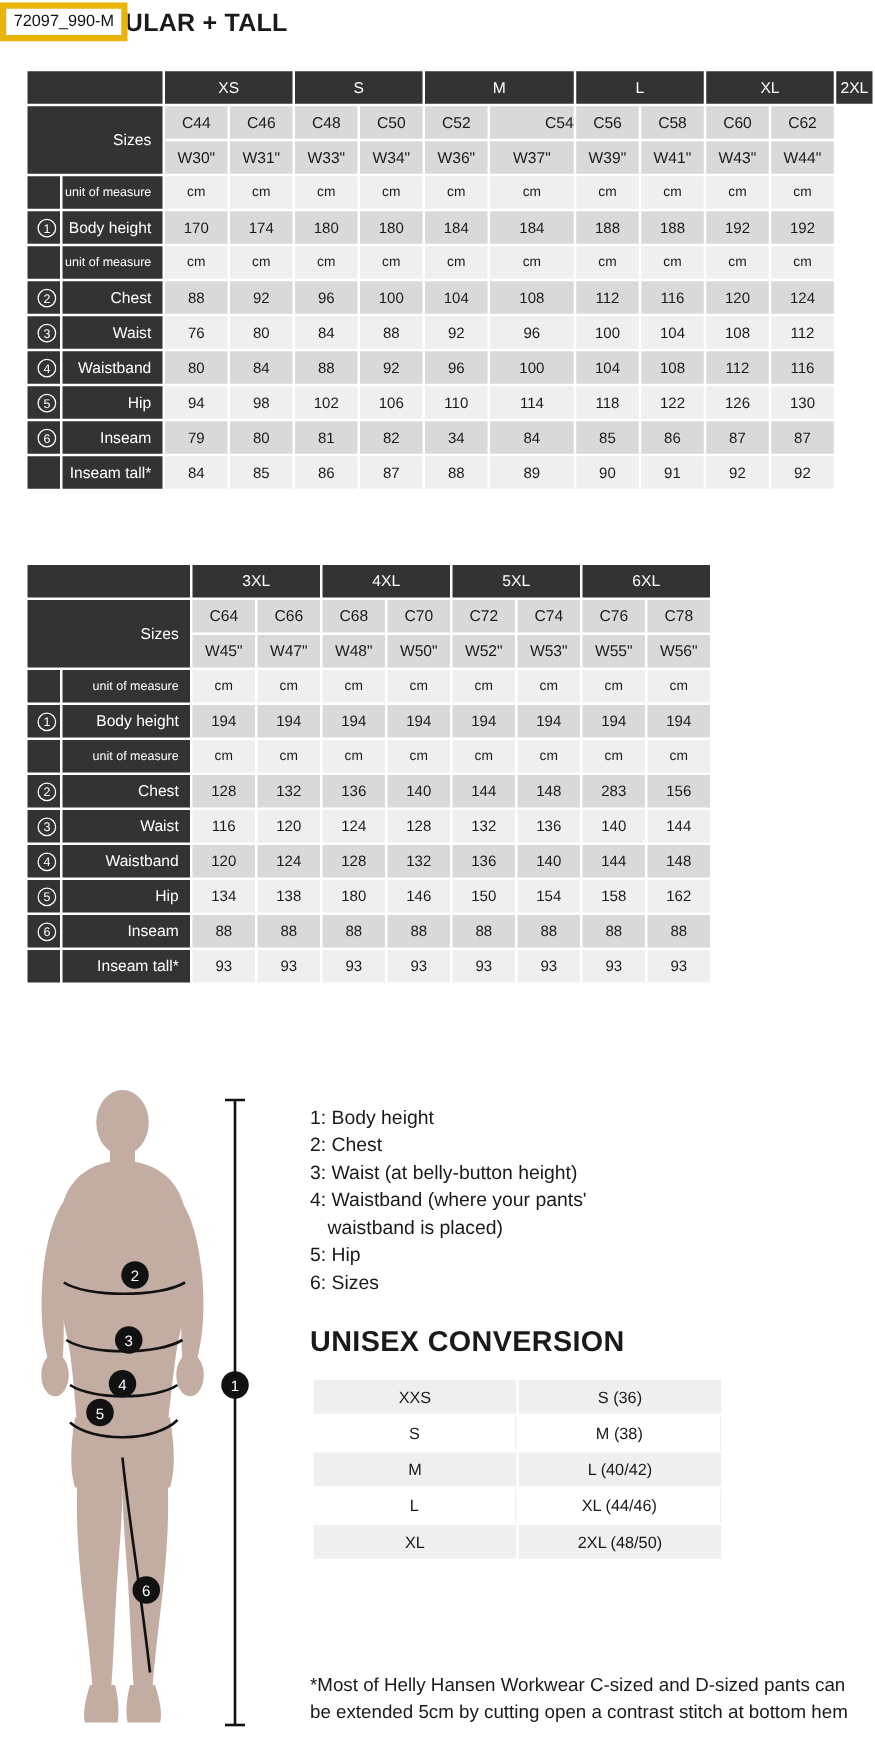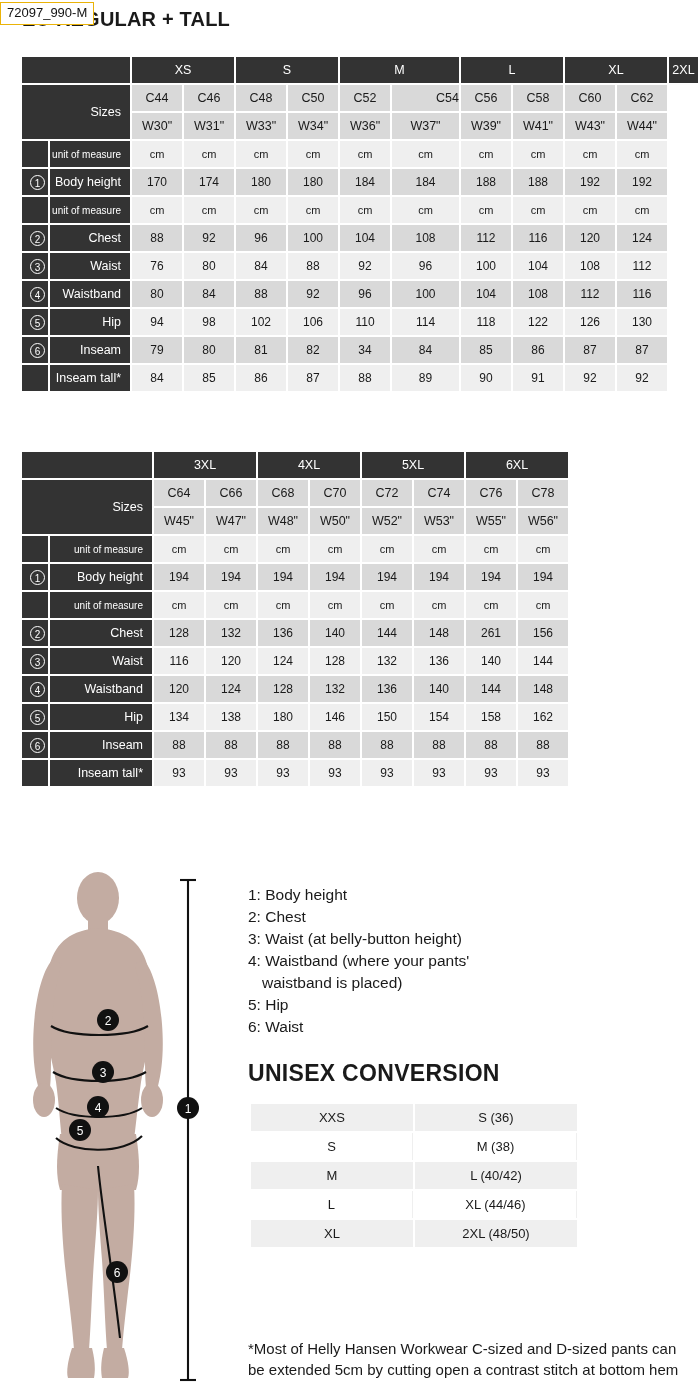--- a/index.html
+++ b/index.html
@@ -19,21 +19,21 @@
     left: 22px; top: 8px;
     font-size: 20px;
     font-weight: bold;
     letter-spacing: 0.2px;
     white-space: nowrap;
   }
   .code-badge {
     position: absolute;
     left: 0px; top: 2px;
     background: #ffffff;
-    border: 1px solid #eab308;
+    border: 5px solid #eab308;
     padding: 3px 6px 4px 6px;
     font-size: 13px;
     line-height: 14px;
     font-family: "Liberation Sans", sans-serif;
     color: #111;
     z-index: 5;
   }
 
   
   table.size {
@@ -386,21 +386,21 @@
         </tr>
         <tr>
           <td class="lblnum"><span class="numcircle">2</span></td>
           <td class="lbl">Chest</td>
           <td class="cell-d" style="width:50px;">128</td>
           <td class="cell-d" style="width:50px;">132</td>
           <td class="cell-d" style="width:50px;">136</td>
           <td class="cell-d" style="width:50px;">140</td>
           <td class="cell-d" style="width:50px;">144</td>
           <td class="cell-d" style="width:50px;">148</td>
-          <td class="cell-d" style="width:50px;">261</td>
+          <td class="cell-d" style="width:50px;">283</td>
           <td class="cell-d" style="width:50px;">156</td>
         </tr>
         <tr>
           <td class="lblnum"><span class="numcircle">3</span></td>
           <td class="lbl">Waist</td>
           <td class="cell-l" style="width:50px;">116</td>
           <td class="cell-l" style="width:50px;">120</td>
           <td class="cell-l" style="width:50px;">124</td>
           <td class="cell-l" style="width:50px;">128</td>
           <td class="cell-l" style="width:50px;">132</td>
@@ -537,21 +537,21 @@
     </svg>
   </div>
 
   <div class="legend">
     <div>1: Body height</div>
     <div>2: Chest</div>
     <div>3: Waist (at belly-button height)</div>
     <div>4: Waistband (where your pants'</div>
     <div class="indent">waistband is placed)</div>
     <div>5: Hip</div>
-    <div>6: Waist</div>
+    <div>6: Sizes</div>
   </div>
 
   <div class="conv-title">UNISEX CONVERSION</div>
   <table class="conv" id="convtable">
       <tbody>
         <tr class="odd">
           <td>XXS</td>
           <td>S (36)</td>
         </tr>
         <tr class="even">

